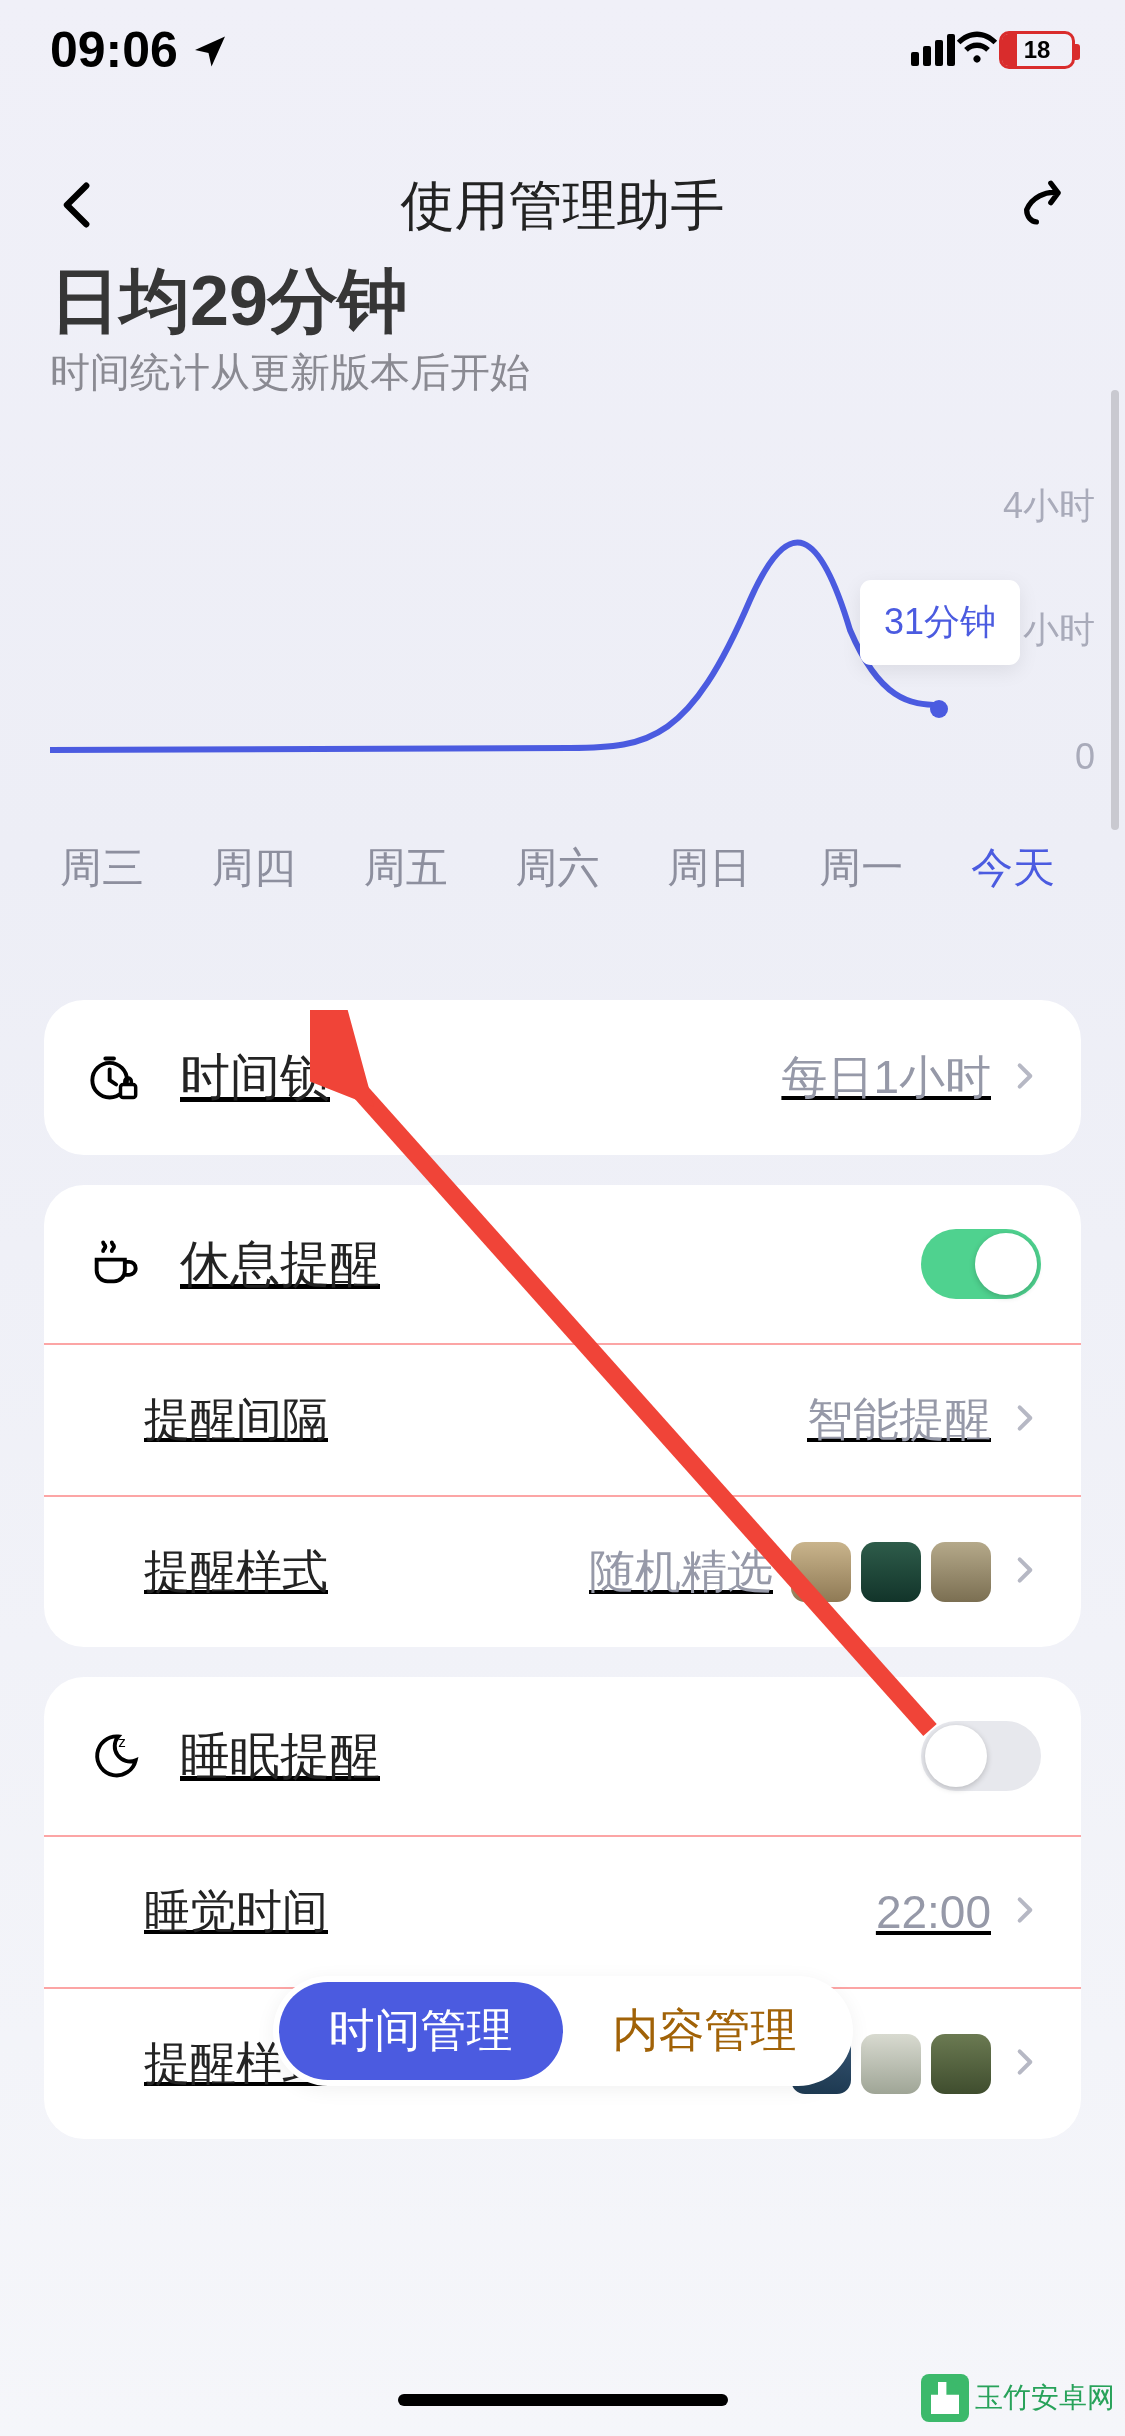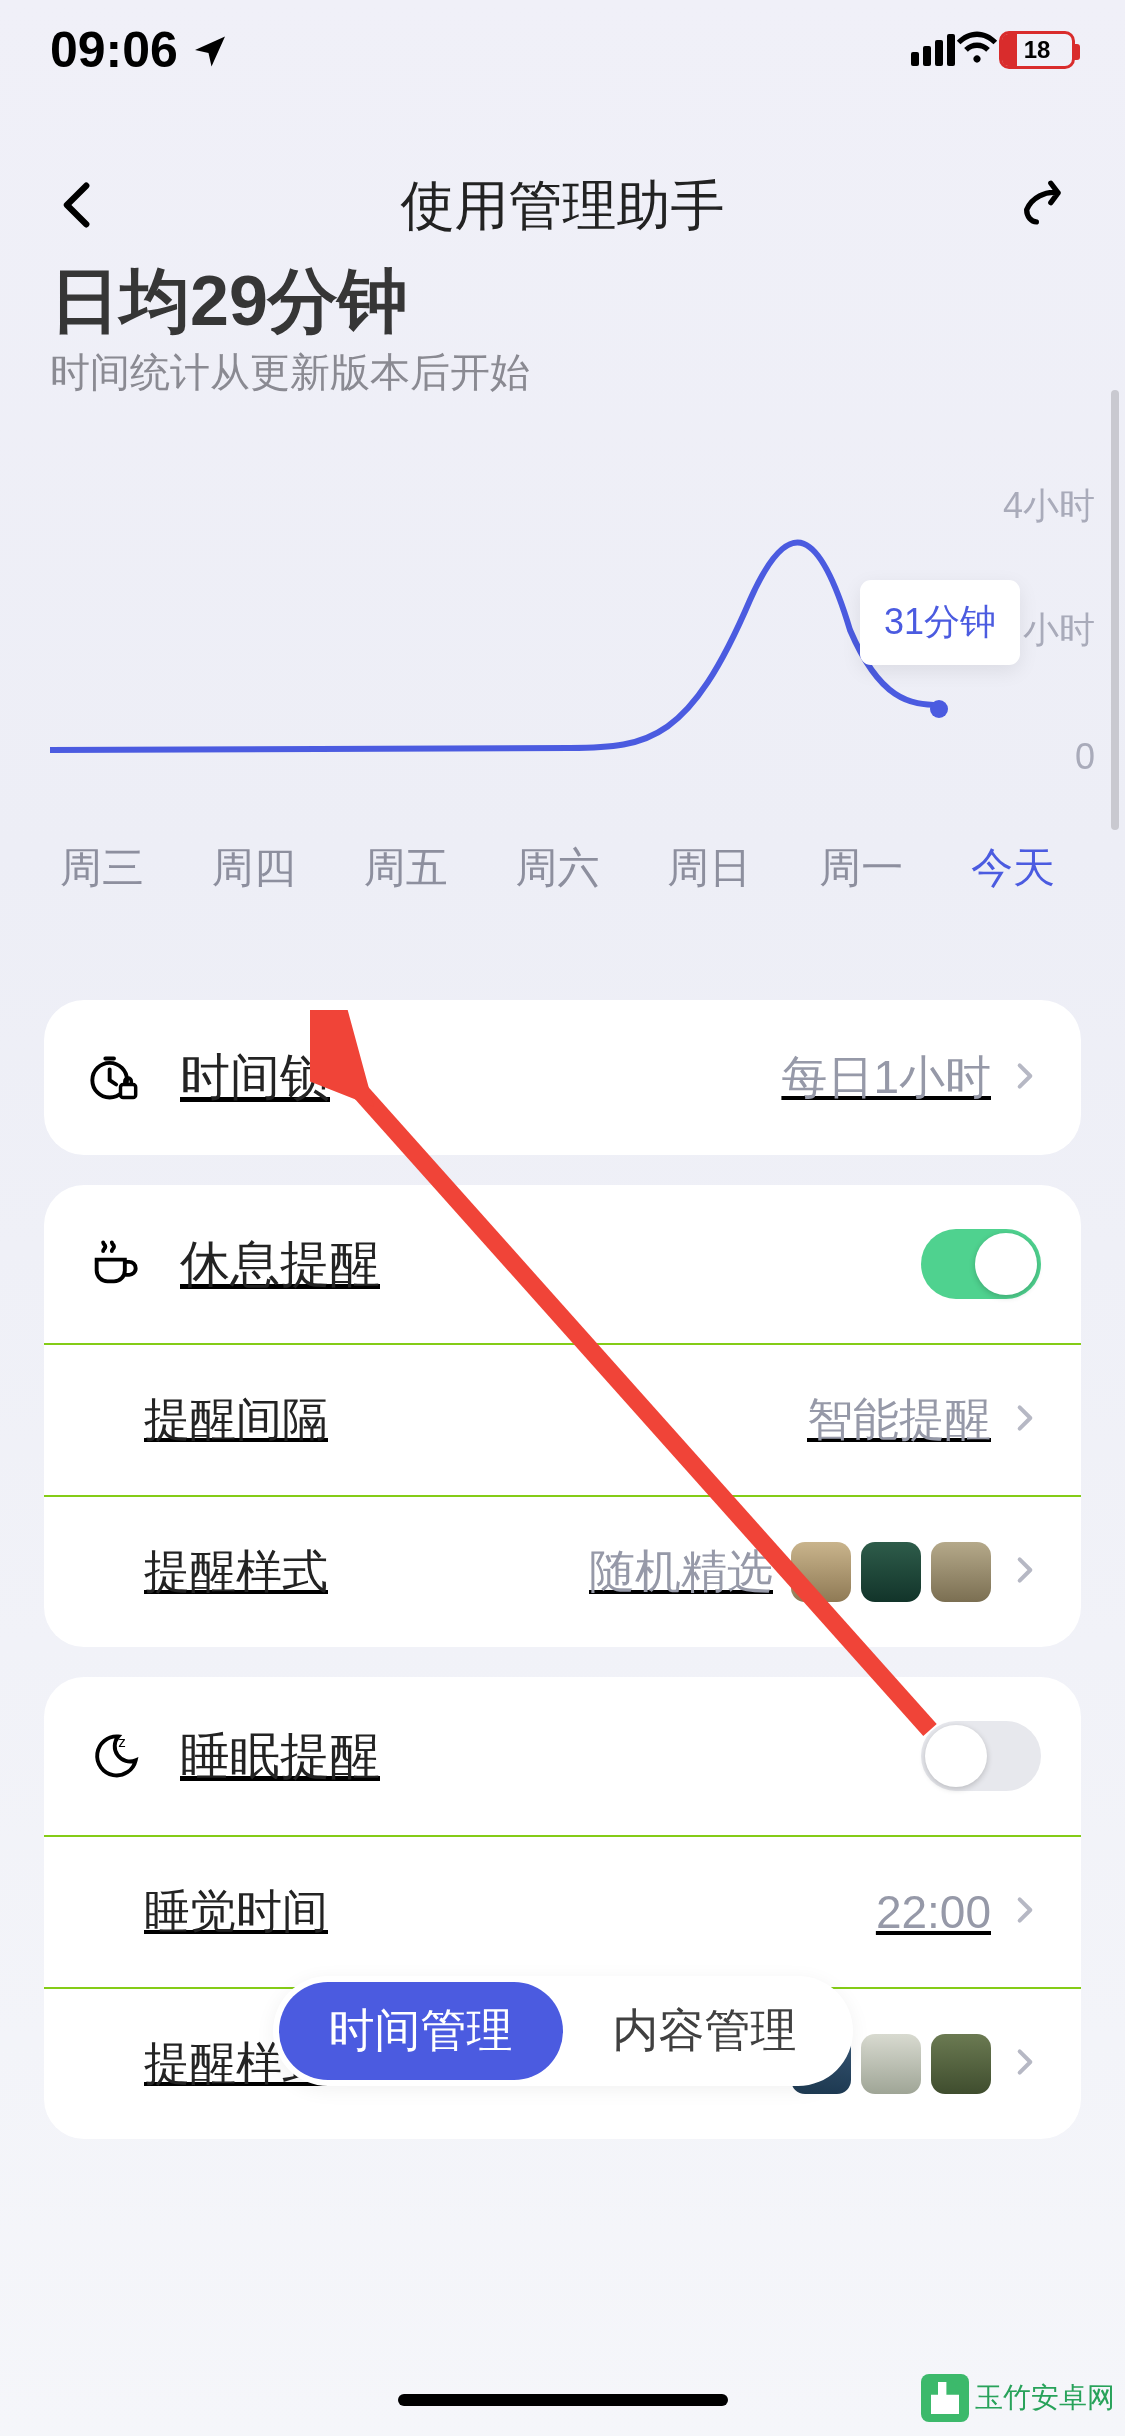--- a/index.html
+++ b/index.html
@@ -36,21 +36,21 @@
 .tooltip { position:absolute; top:110px; left:810px; background:#fff; border-radius:11px; padding:18px 24px; font-size:36px; color:#4b5be0; box-shadow:0 6px 20px rgba(0,0,0,.08); }
 .tooltip::after { content:""; position:absolute; bottom:-14px; left:50%; transform:translateX(-50%); border:14px solid transparent; border-top-color:#fff; }
 .dot { position:absolute; width:18px; height:18px; border-radius:50%; background:#4b5be0; top:230px; left:880px; }
 
 .days { position:absolute; top:840px; left:60px; right:70px; display:flex; justify-content:space-between; font-size:42px; color:#8d8f9e; }
 .days .active { color:#4b5be0; font-weight:500; }
 
 .cards { position:absolute; top:1000px; left:44px; right:44px; }
 .card { background:#fff; border-radius:40px; margin-bottom:30px; overflow:hidden; }
 .row { display:flex; align-items:center; padding:44px 40px; min-height:150px; position:relative;text-decoration:underline; }
-.row + .row { border-top:2px solid #84cc16; }
+.row + .row { border-top:2px solid #fca5a5; }
 .row-icon { width:60px; margin-right:36px; display:flex; align-items:center; justify-content:center; }
 .row-icon svg { width:52px; height:52px; }
 .row-title { font-size:50px; color:#232323; flex:0 0 auto; }
 .row-title.small { font-size:46px; }
 .spacer { flex:1; }
 .row-value { font-size:46px; color:#9699a8; margin-right:18px; }
 .chevron svg { width:32px; height:32px; }
 .row.indent { padding-left:100px; }
 
 .toggle { width:120px; height:70px; border-radius:40px; position:relative; }
@@ -59,21 +59,21 @@
 .toggle-knob { width:62px; height:62px; border-radius:50%; background:#fff; position:absolute; top:4px; box-shadow:0 2px 6px rgba(0,0,0,.2); }
 .toggle.on .toggle-knob { right:4px; }
 .toggle.off .toggle-knob { left:4px; }
 
 .thumbs { display:flex; gap:10px; margin-right:18px; }
 .thumb { width:60px; height:60px; border-radius:14px; }
 
 .seg { position:absolute; bottom:350px; left:50%; transform:translateX(-50%); width:580px; height:110px; background:#fff; border-radius:60px; display:flex; box-shadow:0 4px 20px rgba(0,0,0,.06); padding:6px; }
 .seg-item { flex:1; display:flex; align-items:center; justify-content:center; font-size:46px; border-radius:54px; }
 .seg-item.active { background:#4b5be0; color:#fff; font-weight:500; }
-.seg-item:not(.active){ color:#404040;text-align:right; }
+.seg-item:not(.active){ color:#a16207;text-align:right; }
 
 .home-ind { position:absolute; bottom:30px; left:50%; transform:translateX(-50%); width:330px; height:12px; background:#000; border-radius:10px; }
 
 .arrow-overlay { position:absolute; top:1010px; left:310px; width:720px; height:780px; pointer-events:none; }
 
 .watermark { position:absolute; bottom:14px; right:10px; font-size:28px; color:#28a25a; display:flex; align-items:center; gap:6px; }
 .watermark .logo { width:48px; height:48px; background:#3cb96b; border-radius:8px; position:relative; }
 .watermark .logo::before { content:""; position:absolute; left:10px; top:8px; width:28px; height:32px; background:#fff; clip-path:polygon(0 100%,0 40%,25% 40%,25% 0,55% 0,55% 40%,100% 40%,100% 100%); }
 
 .scroll-ind { position:absolute; top:390px; right:6px; width:8px; height:440px; background:#c9c9d0; border-radius:4px; }

